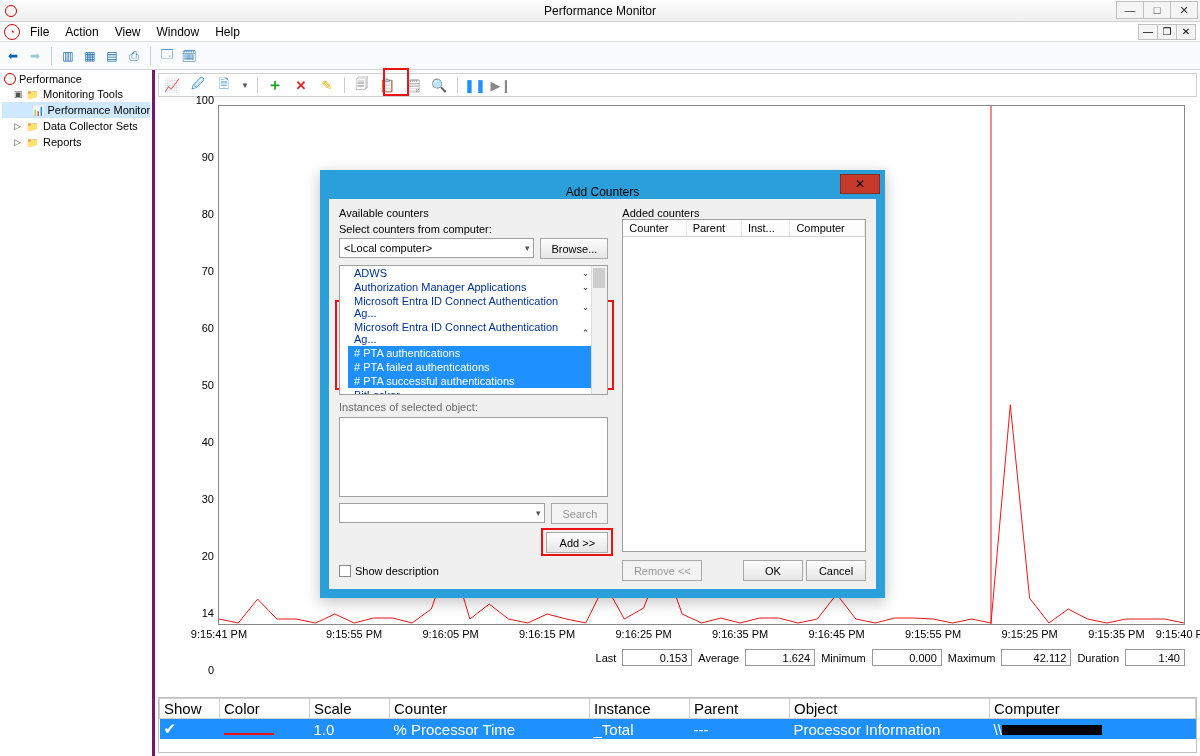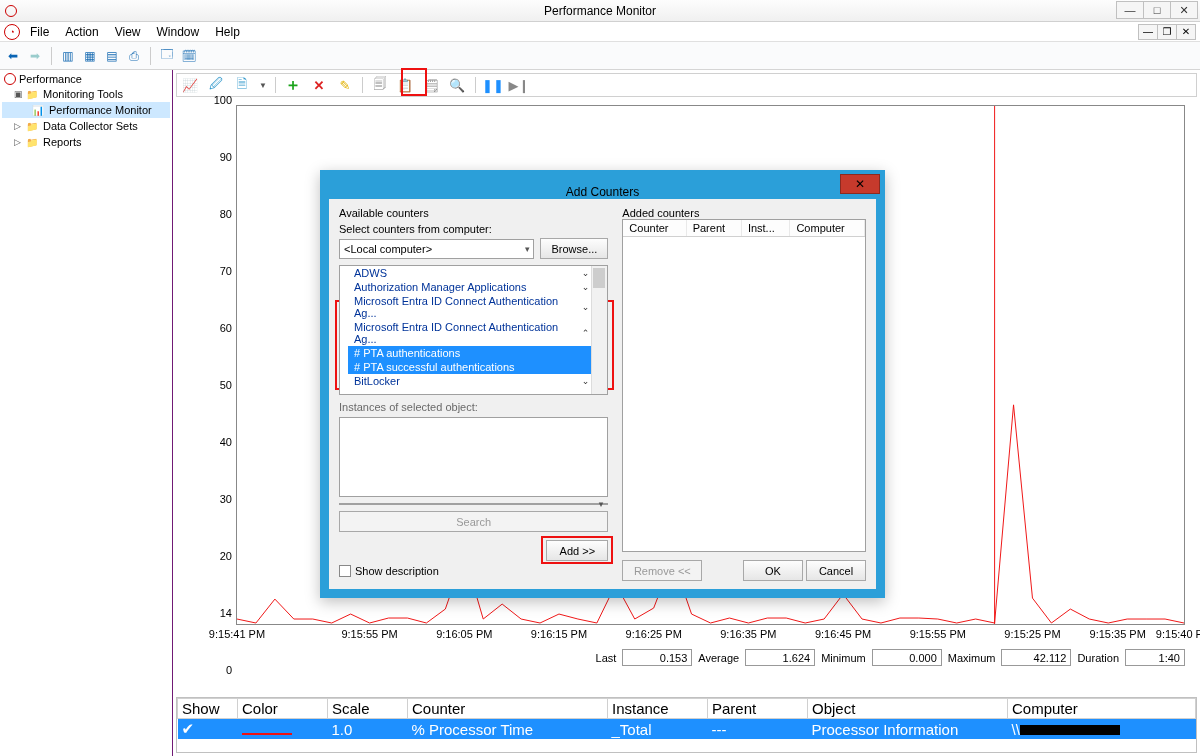--- a/index.html
+++ b/index.html
@@ -19,21 +19,21 @@
   .menubar .mdi-ctrls{ margin-left:auto; display:flex;}
   .menubar .mdi-ctrls .mdi-btn{ width:20px; height:16px; border:1px solid #c0c0c0; margin-left:-1px; display:flex;align-items:center;justify-content:center; font-size:10px; background:#f5f5f5;}
 
   
   .app-toolbar { height: 28px; border-bottom:1px solid #d5d5d5; display:flex; align-items:center; padding:0 4px; gap:4px; background:#fafbfc;}
   .tb-sep{ width:1px; height:18px; background:#ccc; margin:0 3px;}
   .tb-ico{ width:18px; height:18px; display:flex; align-items:center; justify-content:center; font-size:12px; cursor:default; color:#1a6db3;}
 
   
   .main-area{ position:absolute; top:70px; bottom:0; left:0; right:0; display:flex;}
-  .main-area .left-tree{ width:173px; border-right:1px solid #701a75; background:#fff; padding:2px; font-size:11px;}
+  .main-area .left-tree{ width:155px; border-right:3px solid #701a75; background:#fff; padding:2px; font-size:11px;}
   .tree-node{ padding:1px 2px; display:flex; align-items:center; white-space:nowrap; gap:3px; cursor:default;}
   .tree-node .twisty{ width:9px; font-size:9px; color:#555;}
   .tree-node.selected{ background:#cde8ff;}
   .tree-ico{ width:14px; height:14px; display:inline-flex; align-items:center; justify-content:center; font-size:10px;}
   .folder-ico{ color:#d9a13b;}
   .perf-ico{color:#c00; border:1px solid #c00; border-radius:50%; width:12px; height:12px;}
 
   .right-panel{ flex:1; position:relative; background:#fff; padding:3px;}
   
   .chart-toolbar{ height:24px; border:1px solid #d0d0d0; display:flex; align-items:center; padding:0 4px; gap:8px;}
@@ -65,34 +65,34 @@
 
   
   .dialog{ position:absolute; left:320px; top:170px; width:565px; height:428px; background:#fff; border:1px solid #2b9fd9; box-shadow:0 4px 14px rgba(0,0,0,.25);}
   .dlg-title{ height:28px; background:#2b9fd9; display:flex; align-items:flex-end; justify-content:center; position:relative; color:#000; font-size:12px;}
   .dlg-close{ position:absolute; right:4px; top:3px; width:40px; height:20px; background:#c63a2c; color:#000; display:flex; align-items:center; justify-content:center; font-size:12px; cursor:default; border:1px solid #8b2a20;}
   .dlg-body{ background:#2b9fd9; padding:0 8px 8px 8px; height:calc(100% - 28px);}
   .dlg-inner{ background:#f0f0f0; height:100%; padding:8px 10px; display:flex; gap:14px; position:relative;}
   .gbox{ border:1px solid #cfcfcf; background:#fff; padding:6px 8px 8px 8px; position:relative; flex:1; display:flex; flex-direction:column;}
   .gbox.left{ background:#f0f0f0; border:none; padding:0;}
   .gbox .glabel{ font-size:11px; margin-bottom:4px;}
-  .fieldrow{ display:flex; gap:6px; align-items:center; margin-bottom:6px;}
+  .fieldrow{ display:flex; gap:6px; align-items:flex-start; margin-bottom:6px;}
   .combo{ flex:1; border:1px solid #a0a0a0; height:20px; background:#fff; display:flex; align-items:center; padding:0 18px 0 4px; position:relative;}
   .combo::after{content:"▾"; position:absolute; right:4px; color:#555; font-size:9px;}
   .btn{ height:21px; border:1px solid #a8a8a8; background:linear-gradient(#fdfdfd,#e6e6e6); padding:0 10px; font-size:11px; cursor:default; display:inline-flex; align-items:center; justify-content:center;}
   .btn.disabled{ color:#999; background:#f3f3f3;}
 
   .counter-tree{ border:1px solid #a0a0a0; background:#fff; height:130px; overflow:hidden; position:relative;padding-left:8px;}
   .ct-scroll{ position:absolute; right:0; top:0; bottom:0; width:16px; background:#f1f1f1; border-left:1px solid #dcdcdc;}
   .ct-thumb{ position:absolute; right:2px; top:2px; width:12px; height:20px; background:#cdcdcd;}
   .ct-item{ padding:1px 18px 1px 6px; font-size:11px; color:#003399; display:flex; align-items:center; justify-content:space-between; cursor:default;}
   .ct-item .chev{ font-size:9px; color:#333;}
   .ct-sub{ padding:1px 6px 1px 6px; font-size:11px; background:#1e90ff; color:#fff; cursor:default;}
   .instances-box{ border:1px solid #a0a0a0; background:#fff; height:80px; margin-top:4px;}
-  .search-row{ display:flex; gap:6px; margin-top:6px;flex-direction:column;}
+  .search-row{ display:flex; gap:6px; margin-top:6px;}
   .search-row .combo{ color:#888;}
 
   .added-table-wrap{ border:1px solid #a0a0a0; background:#fff; flex:1;}
   .added-table-wrap table{ width:100%; border-collapse:collapse; font-size:11px;}
   .added-table-wrap th{ font-weight:normal; text-align:left; padding:2px 6px; background:#fdfdfd; border-bottom:1px solid #d0d0d0; border-right:1px solid #e9e9e9;}
 
   .bottom-row{ position:absolute; bottom:8px; left:10px; right:10px; display:flex; align-items:center;}
   .bottom-row .chk{ display:flex; align-items:center; gap:4px; font-size:11px;}
   .bottom-row .chk .box{ width:12px; height:12px; border:1px solid #888; background:#fff;}
   .bottom-row .right-btns{ margin-left:auto; display:flex; gap:3px;}
@@ -303,20 +303,21 @@
             </div>
           <div class="ct-item">
               <span>Microsoft Entra ID Connect Authentication Ag...</span>
               <span class="chev">⌄</span>
             </div>
           <div class="ct-item">
               <span>Microsoft Entra ID Connect Authentication Ag...</span>
               <span class="chev">⌃</span>
             </div>
           <div class="ct-sub"># PTA authentications</div>
+          <div class="ct-sub"># PTA failed authentications</div>
           <div class="ct-sub"># PTA successful authentications</div>
           <div class="ct-item">
               <span>BitLocker</span>
               <span class="chev">⌄</span>
             </div>
           <div class="ct-scroll">
               <div class="ct-thumb"></div>
             </div>
         </div>
 

